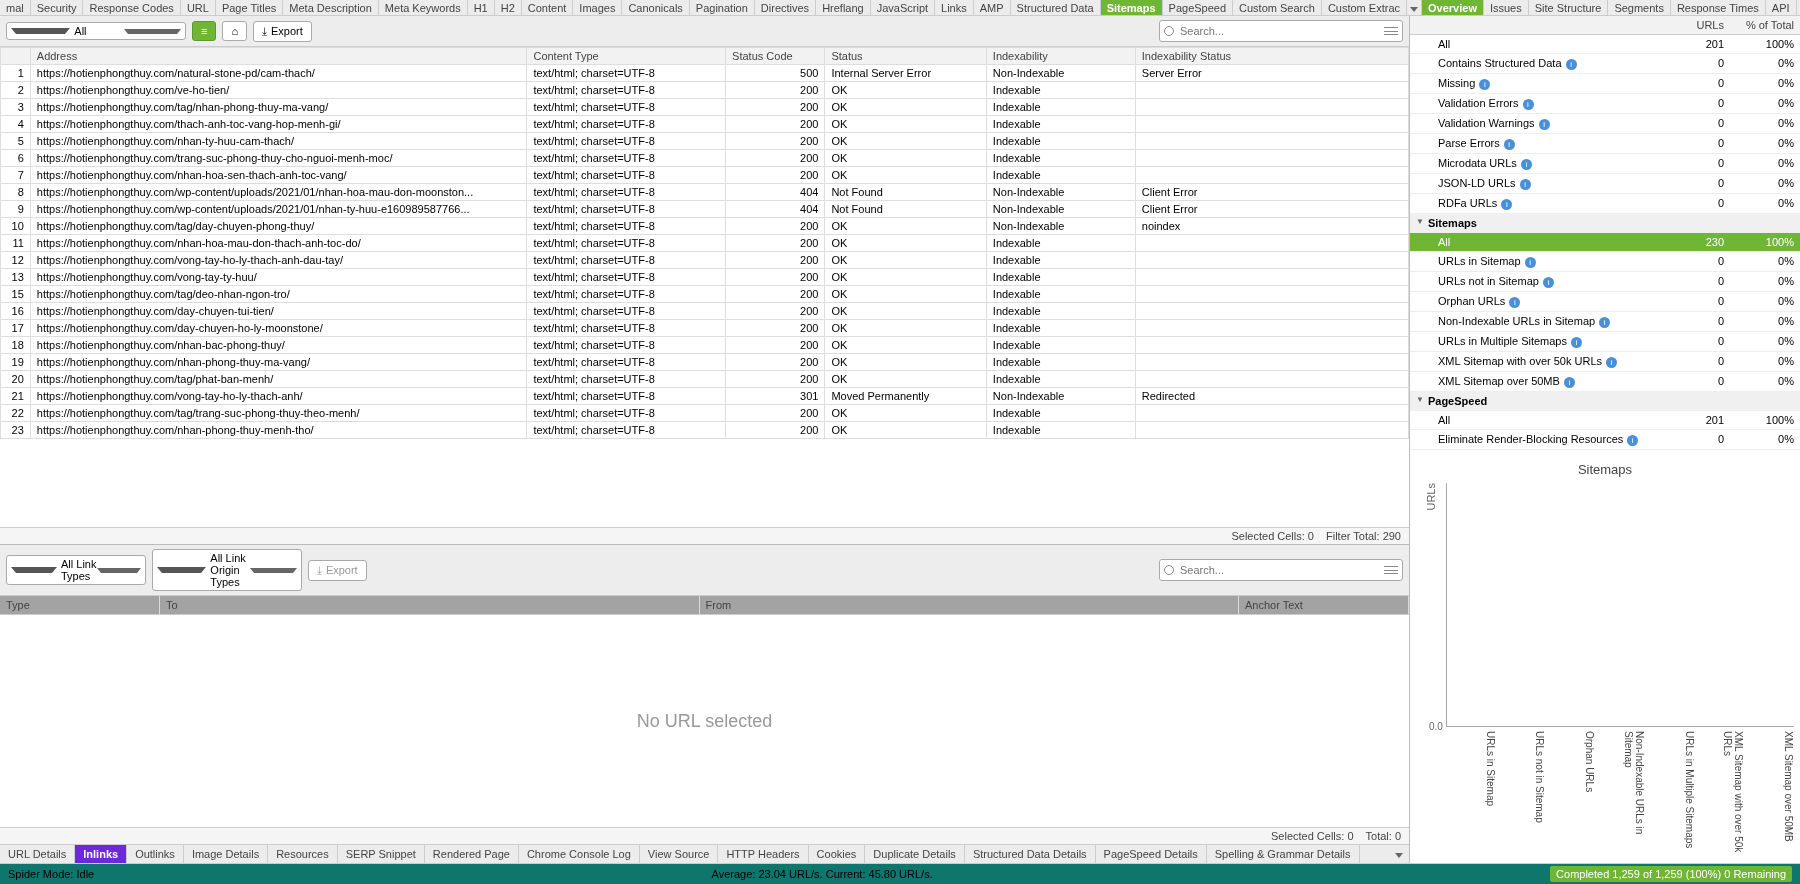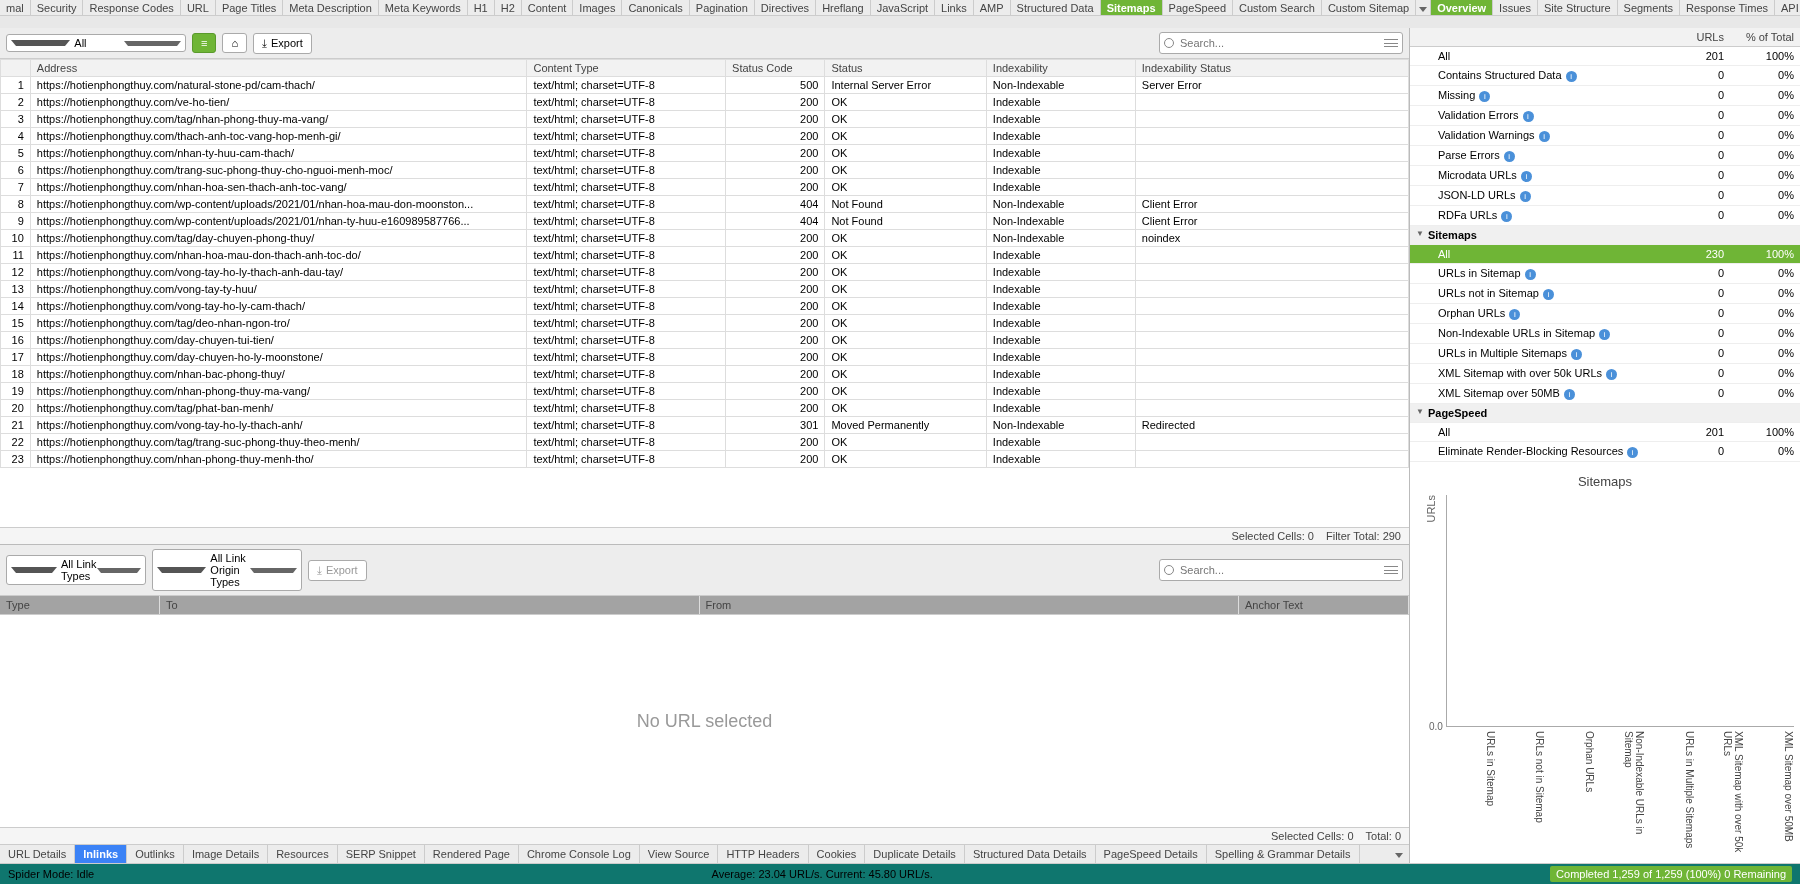--- a/index.html
+++ b/index.html
@@ -2,21 +2,21 @@
 <html><head>
 <meta charset="utf-8">
 <style>
 *{box-sizing:border-box;margin:0;padding:0;font-family:Arial,Helvetica,sans-serif;font-size:11px;}
 body{background:#e8e8e8;overflow:hidden;width:1800px;height:884px;}
 .container{display:flex;flex-direction:column;height:884px;}
 .top-tabs{display:flex;background:#ececec;border-bottom:1px solid #ccc;height:16px;overflow:hidden;}
 .top-tab{padding:2px 6px;border-right:1px solid #ccc;cursor:pointer;white-space:nowrap;color:#444;}
 .top-tab.active{background:#6fb536;color:#fff;font-weight:bold;}
 .top-tab-drop{padding:2px 3px;border-right:1px solid #ccc;cursor:pointer;}
-.main-area{display:flex;flex:1;min-height:0;margin-top:12px;}
+.main-area{display:flex;flex:1;min-height:0;}
 .left-panel{flex:1;display:flex;flex-direction:column;border-right:1px solid #bbb;min-width:0;}
 .right-panel{width:390px;display:flex;flex-direction:column;background:#fff;}
 .toolbar{display:flex;align-items:center;padding:4px 6px;background:#ededed;border-bottom:1px solid #ccc;gap:6px;}
 .filter-sel{display:flex;align-items:center;background:#fff;border:1px solid #aaa;border-radius:3px;padding:2px 4px;min-width:180px;}
 .filter-sel span{flex:1;}
 .funnel-ico{display:inline-block;width:0;height:0;border-left:5px solid transparent;border-right:5px solid transparent;border-top:6px solid #555;margin-right:4px;}
 .btn{background:#fff;border:1px solid #aaa;border-radius:3px;padding:3px 8px;cursor:pointer;display:flex;align-items:center;gap:4px;}
 .btn.green{background:#6fb536;border-color:#5a9a2c;color:#fff;}
 .btn.disabled{color:#999;}
 .search-box{display:flex;align-items:center;background:#fff;border:1px solid #aaa;border-radius:3px;padding:2px 4px;margin-left:auto;}
@@ -28,21 +28,21 @@
 table{border-collapse:collapse;width:100%;table-layout:fixed;}
 th,td{border:1px solid #ddd;padding:2px 6px;text-align:left;white-space:nowrap;overflow:hidden;text-overflow:ellipsis;height:16px;}
 th{background:#f2f2f2;position:sticky;top:0;font-weight:normal;color:#444;}
 td.num{text-align:right;}
 .status-row{display:flex;justify-content:flex-end;padding:2px 8px;background:#f5f5f5;border-top:1px solid #ccc;color:#444;}
 .status-row span{margin-left:12px;}
 .bottom-upper{height:300px;display:flex;flex-direction:column;border-top:1px solid #bbb;}
 .nourl{flex:1;display:flex;align-items:center;justify-content:center;color:#999;font-size:18px;background:#fff;}
 .bot-tabs{display:flex;background:#ececec;border-top:1px solid #ccc;}
 .bot-tab{padding:3px 8px;border-right:1px solid #ccc;cursor:pointer;color:#444;}
-.bot-tab.active{background:#3b82f6;color:#fff;font-weight:bold;}
+.bot-tab.active{background:#6d28d9;color:#fff;font-weight:bold;}
 .bot-tab-drop{margin-left:auto;padding:3px 6px;cursor:pointer;}
 .progress-row{display:flex;align-items:center;background:#0f766e;border-top:1px solid #ccc;padding:2px 8px;}
 .progress-row .spider{flex:0 0 auto;}
 .progress-row .avg{flex:1;text-align:center;}
 .progress-row .comp{background:#6fb536;color:#fff;padding:2px 6px;border-radius:2px;}
 .right-header{display:flex;background:#f2f2f2;border-bottom:1px solid #ccc;padding:3px 6px;color:#444;}
 .right-header .hurls{width:60px;text-align:right;}
 .right-header .hpct{width:70px;text-align:right;}
 .right-list{flex:0 0 auto;overflow-y:auto;background:#fff;}
 .right-row{display:flex;border-bottom:1px solid #eee;padding:3px 6px;cursor:pointer;}
@@ -89,21 +89,21 @@
       <div class="top-tab">Pagination</div>
       <div class="top-tab">Directives</div>
       <div class="top-tab">Hreflang</div>
       <div class="top-tab">JavaScript</div>
       <div class="top-tab">Links</div>
       <div class="top-tab">AMP</div>
       <div class="top-tab">Structured Data</div>
       <div class="top-tab active">Sitemaps</div>
       <div class="top-tab">PageSpeed</div>
       <div class="top-tab">Custom Search</div>
-      <div class="top-tab">Custom Sitemap</div>
+      <div class="top-tab">Custom Extrac</div>
       <div class="top-tab-drop"><span class="small-dd"></span></div>
       <div class="top-tab active">Overview</div>
       <div class="top-tab">Issues</div>
       <div class="top-tab">Site Structure</div>
       <div class="top-tab">Segments</div>
       <div class="top-tab">Response Times</div>
       <div class="top-tab">API</div>
       <div class="top-tab">Spelling &amp; Gram</div>
     </div>
 
@@ -250,29 +250,20 @@
                 <td>https://hotienphongthuy.com/vong-tay-ho-ly-thach-anh-dau-tay/</td>
                 <td>text/html; charset=UTF-8</td>
                 <td class="num">200</td>
                 <td>OK</td>
                 <td>Indexable</td>
                 <td></td>
               </tr>
               <tr>
                 <td class="num">13</td>
                 <td>https://hotienphongthuy.com/vong-tay-ty-huu/</td>
-                <td>text/html; charset=UTF-8</td>
-                <td class="num">200</td>
-                <td>OK</td>
-                <td>Indexable</td>
-                <td></td>
-              </tr>
-              <tr>
-                <td class="num">14</td>
-                <td>https://hotienphongthuy.com/vong-tay-ho-ly-cam-thach/</td>
                 <td>text/html; charset=UTF-8</td>
                 <td class="num">200</td>
                 <td>OK</td>
                 <td>Indexable</td>
                 <td></td>
               </tr>
               <tr>
                 <td class="num">15</td>
                 <td>https://hotienphongthuy.com/tag/deo-nhan-ngon-tro/</td>
                 <td>text/html; charset=UTF-8</td>

